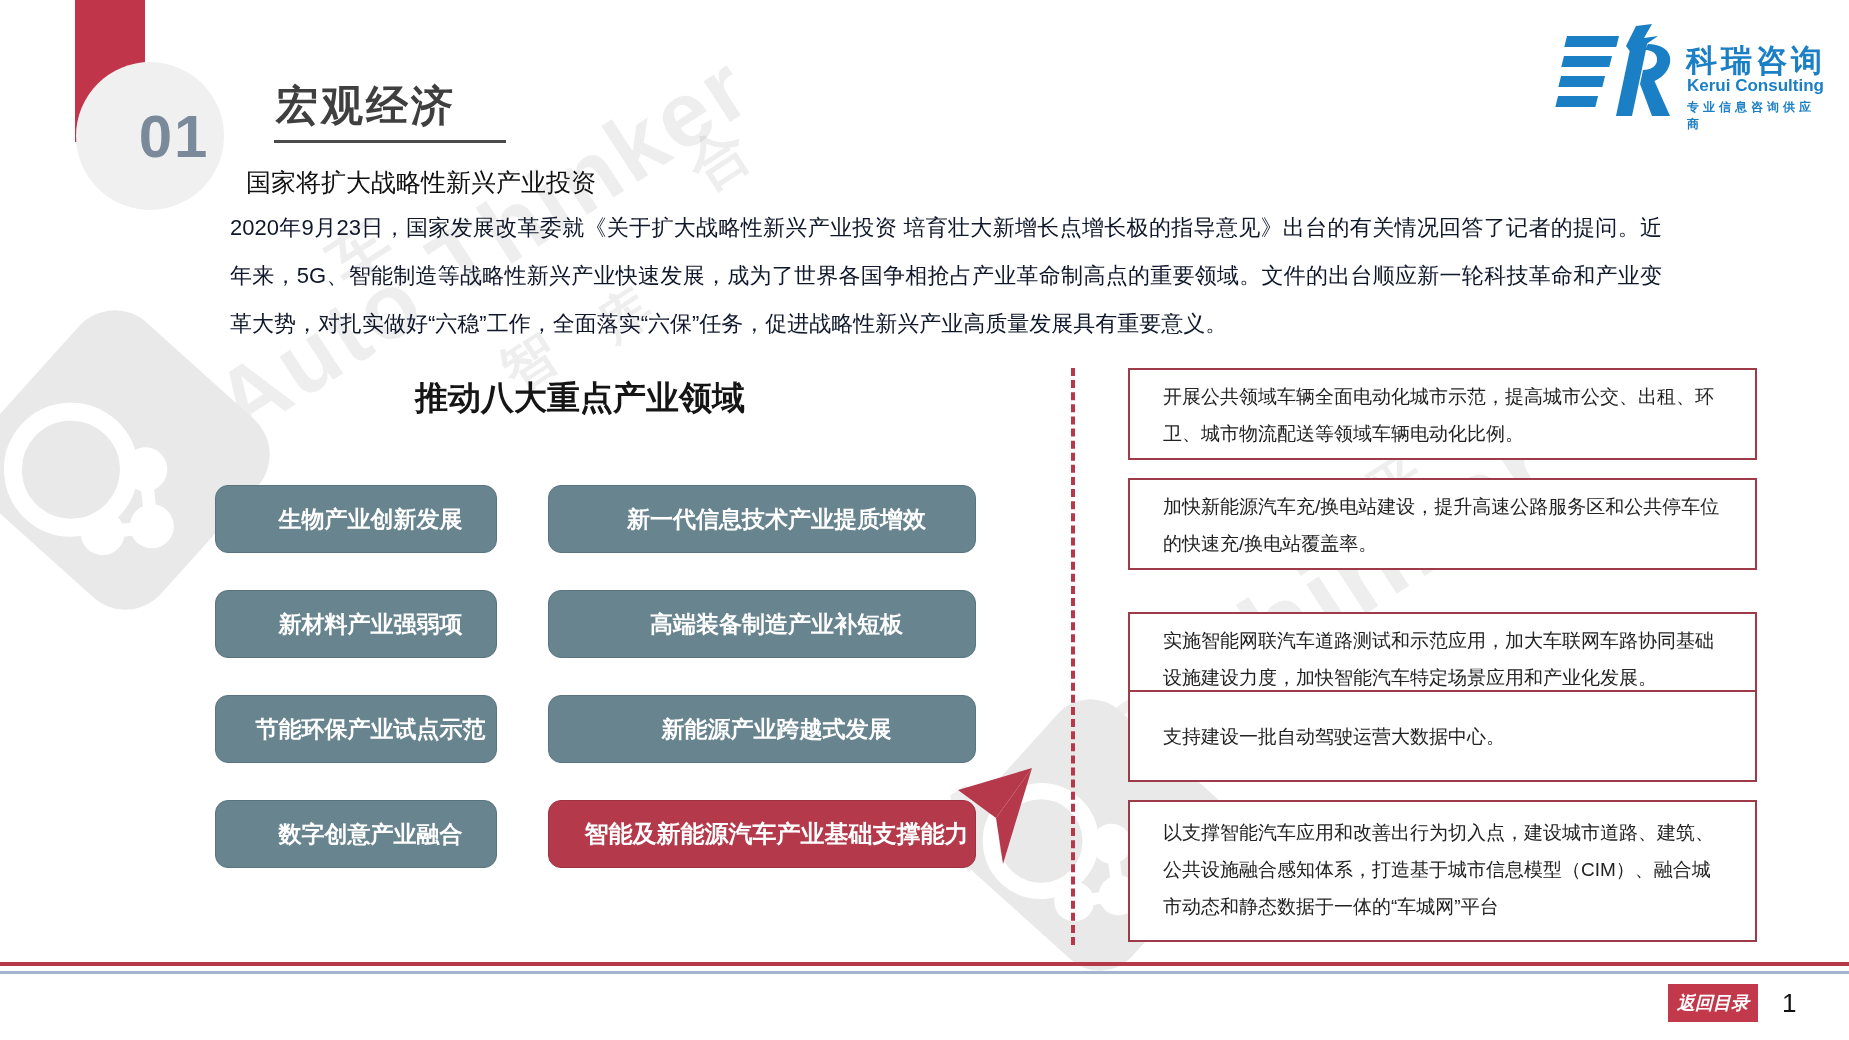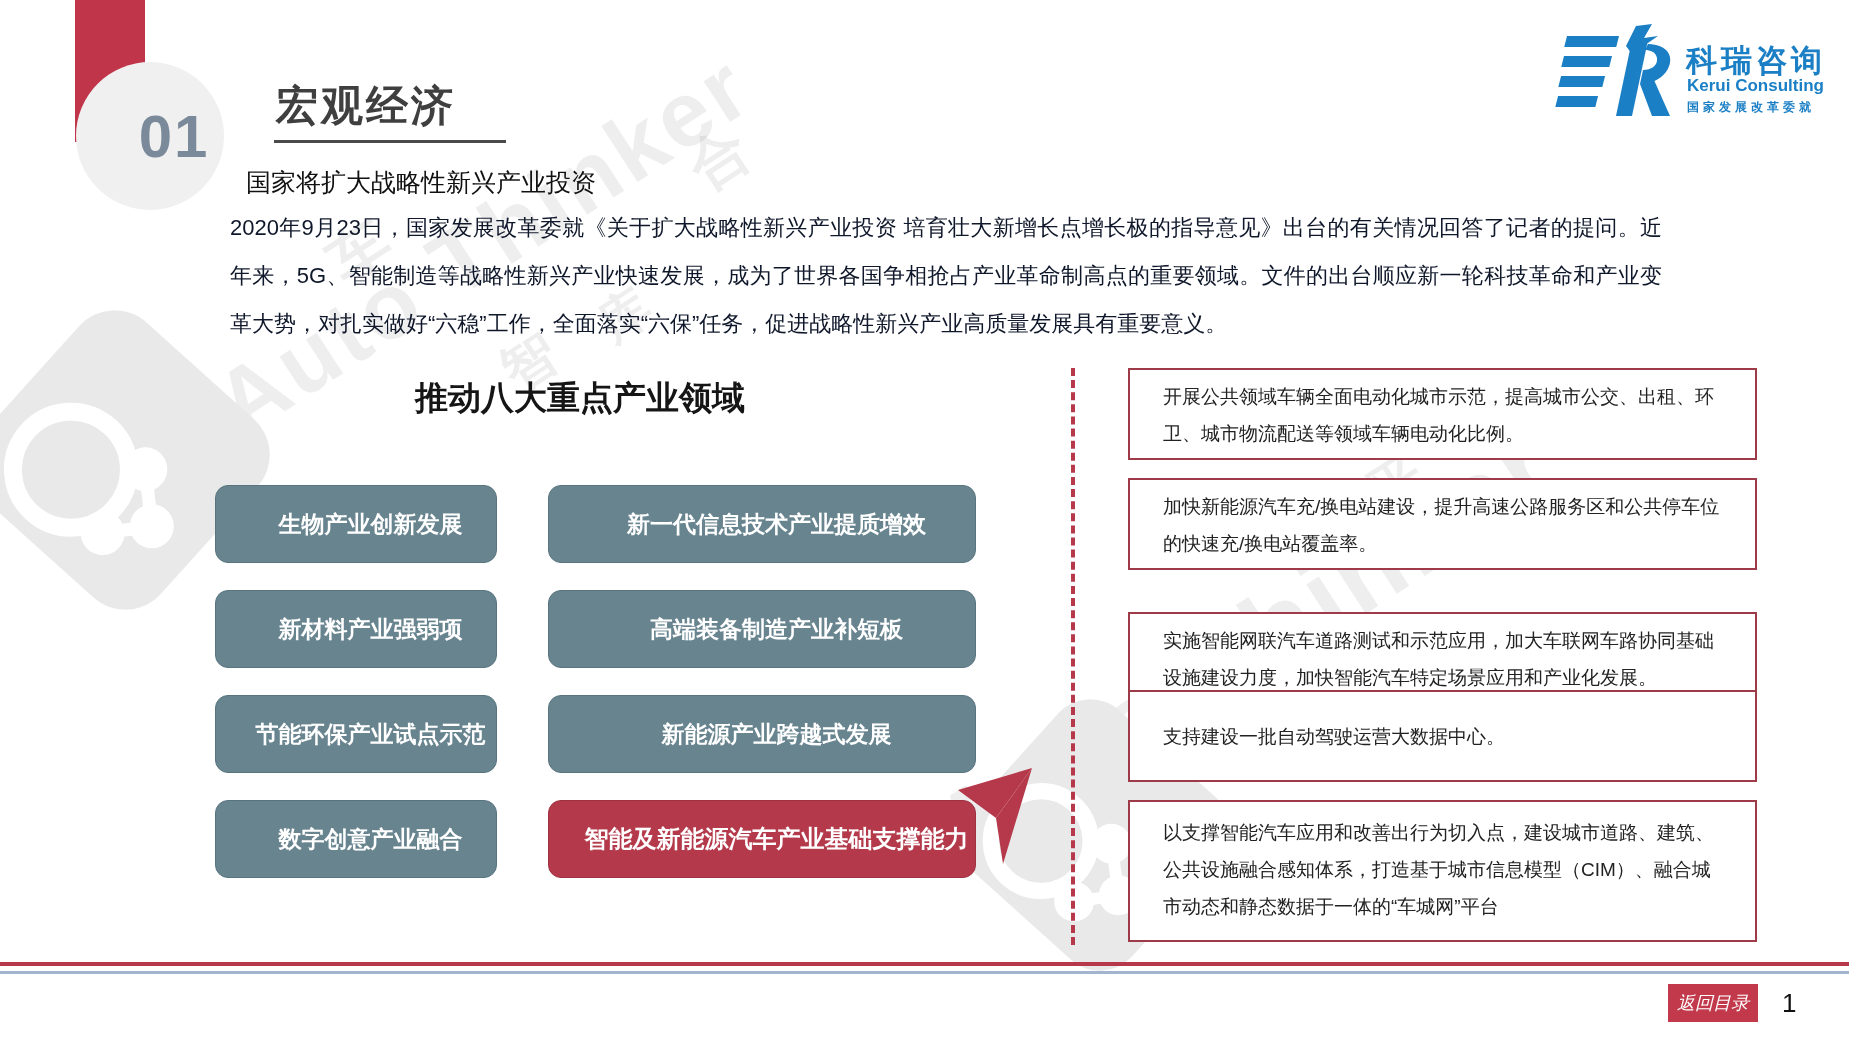--- a/index.html
+++ b/index.html
@@ -30,21 +30,21 @@
   .logo-tag{position:absolute;left:139px;top:77px;font-size:12px;font-weight:bold;color:#1a7fc5;letter-spacing:4px;}
 
   
   .intro-heading{position:absolute;left:230px;top:166px;font-size:25px;font-weight:normal;color:#111;z-index:2;margin-left:16px;}
   .intro-body{position:absolute;left:230px;top:204px;width:1432px;font-size:22px;line-height:48px;
               color:#0f172a;text-align:justify;z-index:2;}
 
   
   .industries-title{position:absolute;left:330px;top:376px;width:500px;text-align:center;
                     font-size:33px;font-weight:900;color:#151515;z-index:2;}
-  .pill{position:absolute;height:78px;border-radius:13px;background:#67848f;border:1px solid #58747f;
+  .pill{position:absolute;height:68px;border-radius:13px;background:#67848f;border:1px solid #58747f;
         display:flex;align-items:center;justify-content:center;color:#fff;font-weight:bold;
         font-size:23px;z-index:2;box-sizing:border-box;padding-left:29px;}
   .pill.left{left:215px;width:282px;}
   .pill.right{left:548px;width:428px;}
   .pill.r1{top:485px;} .pill.r2{top:590px;} .pill.r3{top:695px;} .pill.r4{top:800px;}
   .pill.highlight{background:#b4394a;border-color:#9e3242;font-size:24px;text-align:center;}
   .arrow-svg{position:absolute;left:950px;top:760px;z-index:4;}
 
   
   .v-dash{position:absolute;left:1071px;top:368px;height:577px;width:0;
@@ -54,21 +54,21 @@
            color:#222;z-index:2;}
   .m1{top:368px;height:92px;} .m2{top:478px;height:92px;} .m3{top:612px;height:92px;}
   .m4{top:690px;height:92px;display:flex;align-items:center;}
   .m5{top:800px;height:142px;padding-top:12px;}
 
   
   .foot-red{position:absolute;left:0;top:962px;width:1849px;height:4px;background:#b5394a;z-index:2;}
   .foot-blue{position:absolute;left:0;top:971px;width:1849px;height:3px;background:#a3b4ce;z-index:2;}
   .back-btn{position:absolute;left:1668px;top:984px;width:90px;height:38px;background:#c1394b;
             color:#fff;display:flex;align-items:center;justify-content:center;font-size:18px;
-            font-weight:normal;font-style:italic;z-index:3;cursor:pointer;}
+            font-weight:bold;font-style:italic;z-index:3;cursor:pointer;}
   .page-num{position:absolute;left:1782px;top:988px;font-size:26px;color:#111;z-index:3;}
 </style>
 </head>
 <body>
 
 <div id="slide">
 
   <div class="wm wm-text" style="left:225px;top:360px;font-size:92px;">Auto Thinker</div>
   <div class="wm wm-text" style="left:945px;top:780px;font-size:108px;">Auto Thinker</div>
 
@@ -119,21 +119,21 @@
         <rect x="28" y="72" width="40" height="11"></rect>
       </g>
       <polygon fill="#1a7fc5" points="88,2 104,0 96,14 110,12 84,30 78,22"></polygon>
       <polygon fill="#1a7fc5" points="84,16 100,16 84,92 68,92"></polygon>
       <path fill="#1a7fc5" d="M100,20 C120,20 128,34 118,48 C112,56 102,60 92,60 L95,46
                C103,46 110,42 109,34 C108,28 102,26 97,26 Z"></path>
       <polygon fill="#1a7fc5" points="92,60 106,56 122,92 104,92"></polygon>
     </svg>
     <div class="logo-cn">科瑞咨询</div>
     <div class="logo-en">Kerui Consulting</div>
-    <div class="logo-tag">国家发展改革委就</div>
+    <div class="logo-tag">专业信息咨询供应商</div>
   </div>
 
   <div class="intro-heading">国家将扩大战略性新兴产业投资</div>
   <div class="intro-body">2020年9月23日，国家发展改革委就《关于扩大战略性新兴产业投资 培育壮大新增长点增长极的指导意见》出台的有关情况回答了记者的提问。近年来，5G、智能制造等战略性新兴产业快速发展，成为了世界各国争相抢占产业革命制高点的重要领域。文件的出台顺应新一轮科技革命和产业变革大势，对扎实做好“六稳”工作，全面落实“六保”任务，促进战略性新兴产业高质量发展具有重要意义。</div>
 
   <div class="industries-title">推动八大重点产业领域</div>
 
   <div class="pill left r1">生物产业创新发展</div>
   <div class="pill right r1">新一代信息技术产业提质增效</div>
   <div class="pill left r2">新材料产业强弱项</div>

